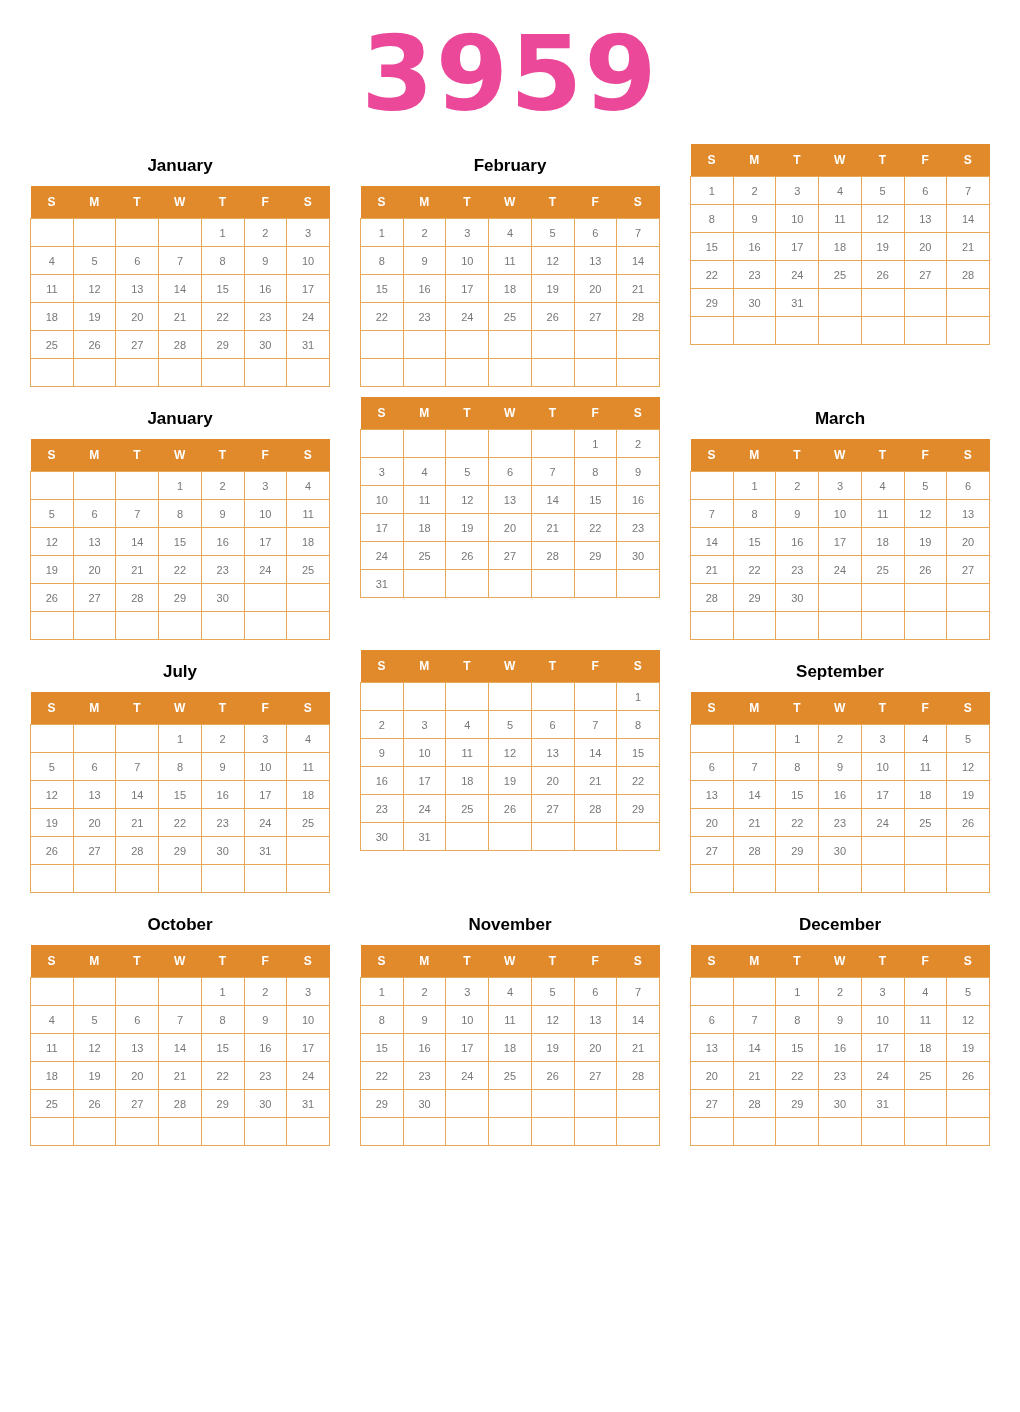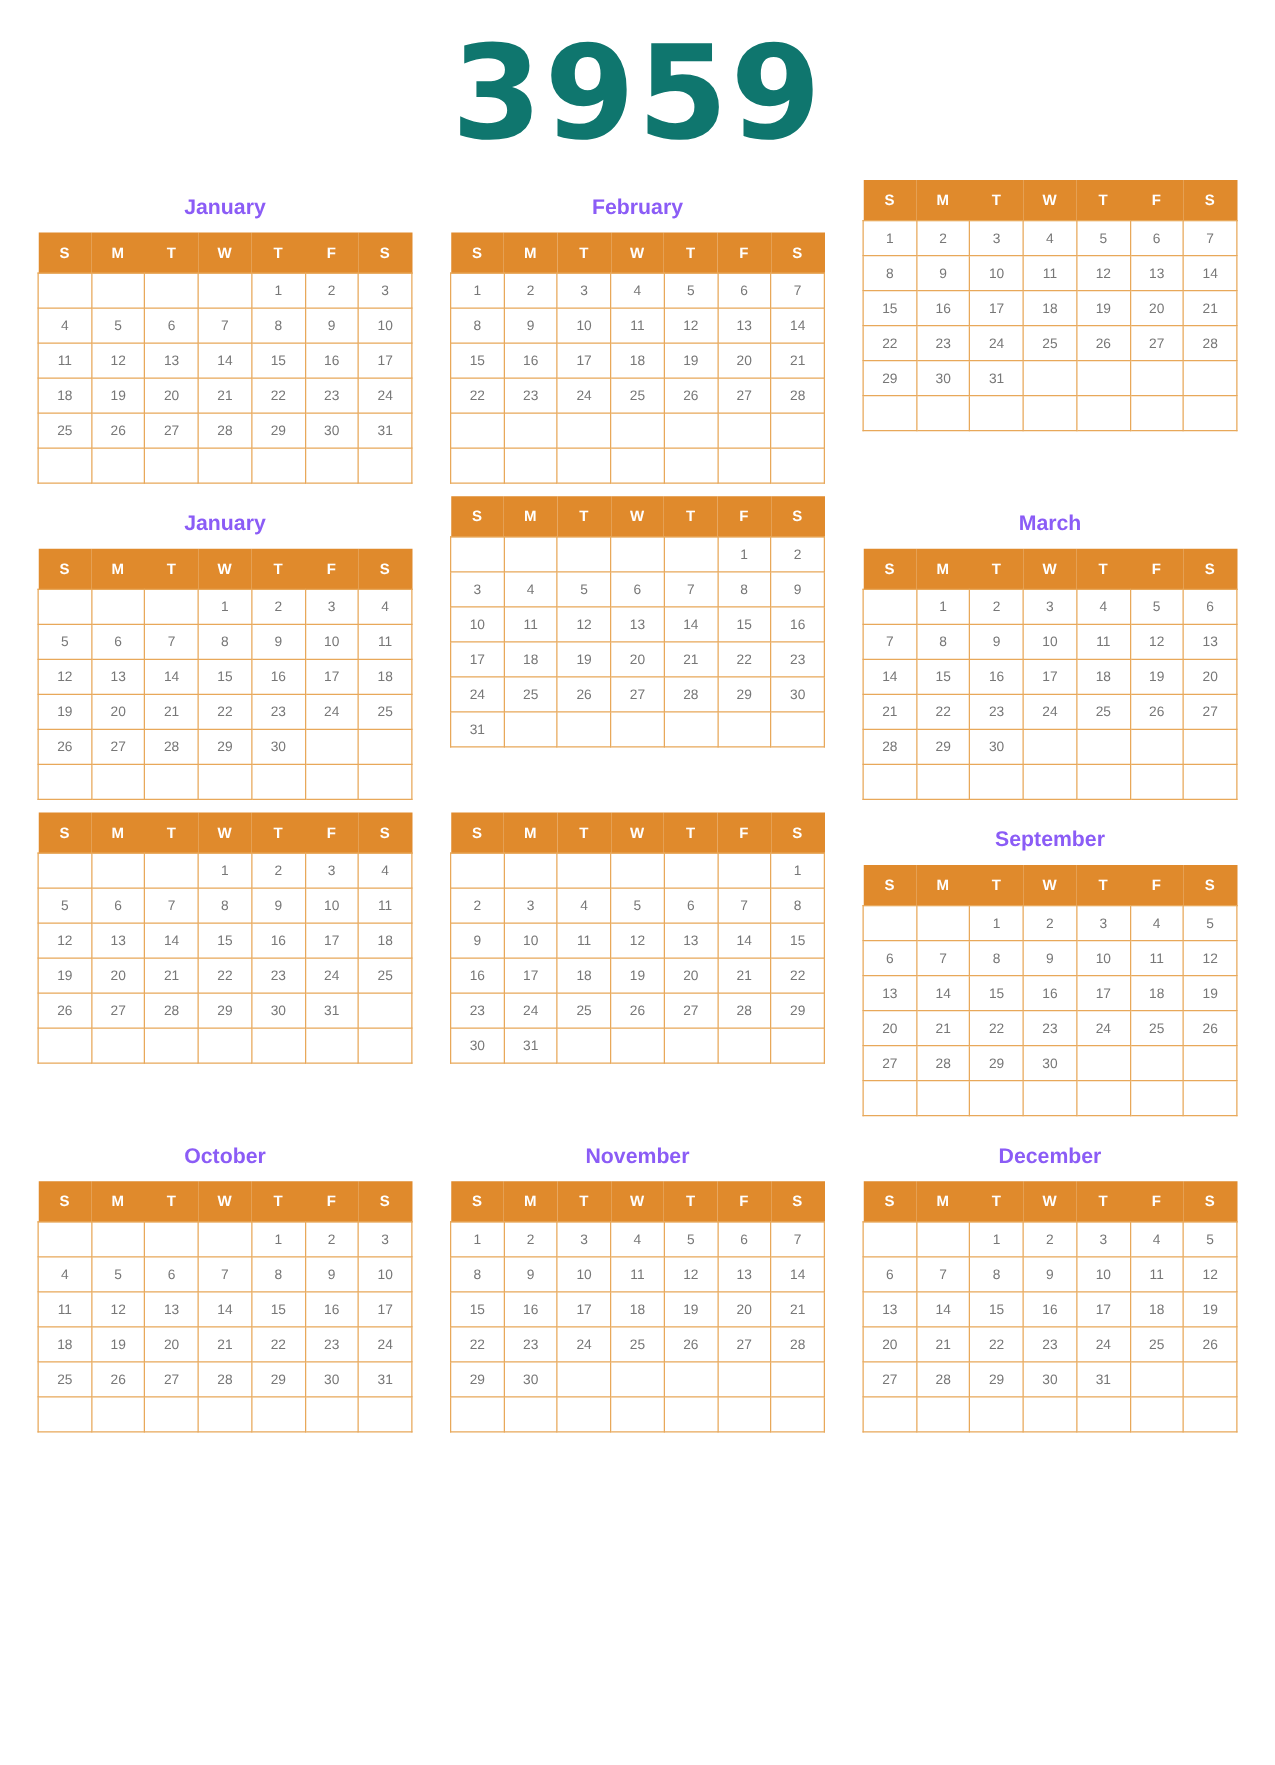--- a/index.html
+++ b/index.html
@@ -18,21 +18,21 @@
   .page {
     width: 1020px;
     height: 1412px;
     box-sizing: border-box;
     padding: 0;
   }
   .year-title {
     text-align: center;
     font-size: 104px;
     font-weight: bold;
-    color: #0f766e;
+    color: #ec4899;
     letter-spacing: 2px;
     line-height: 1;
     padding-top: 22px;
     margin: 0 0 18px 0;
     font-family: "DejaVu Sans", sans-serif;
   }
   .months-grid {
     width: 960px;
     margin: 0 auto;
     display: grid;
@@ -40,21 +40,21 @@
     justify-content: space-between;
     row-gap: 10px;
   }
   .month {
     width: 300px;
   }
   .month-name {
     text-align: center;
     font-size: 17px;
     font-weight: bold;
-    color: #8b5cf6;
+    color: #000000;
     margin: 12px 0 10px 0;
     font-family: "Liberation Sans", sans-serif;
   }
   table.cal {
     border-collapse: collapse;
     width: 300px;
     table-layout: fixed;
   }
   table.cal th {
     background: #e08a2c;
@@ -509,20 +509,21 @@
               <td class="empty"></td>
               <td class="empty"></td>
               <td class="empty"></td>
               <td class="empty"></td>
               <td class="empty"></td>
             </tr>
           </tbody>
         </table>
       </div>
       <div class="month">
+        <div class="month-name">July</div>
         <table class="cal">
           <thead>
             <tr>
               <th>S</th>
               <th>M</th>
               <th>T</th>
               <th>W</th>
               <th>T</th>
               <th>F</th>
               <th>S</th>

